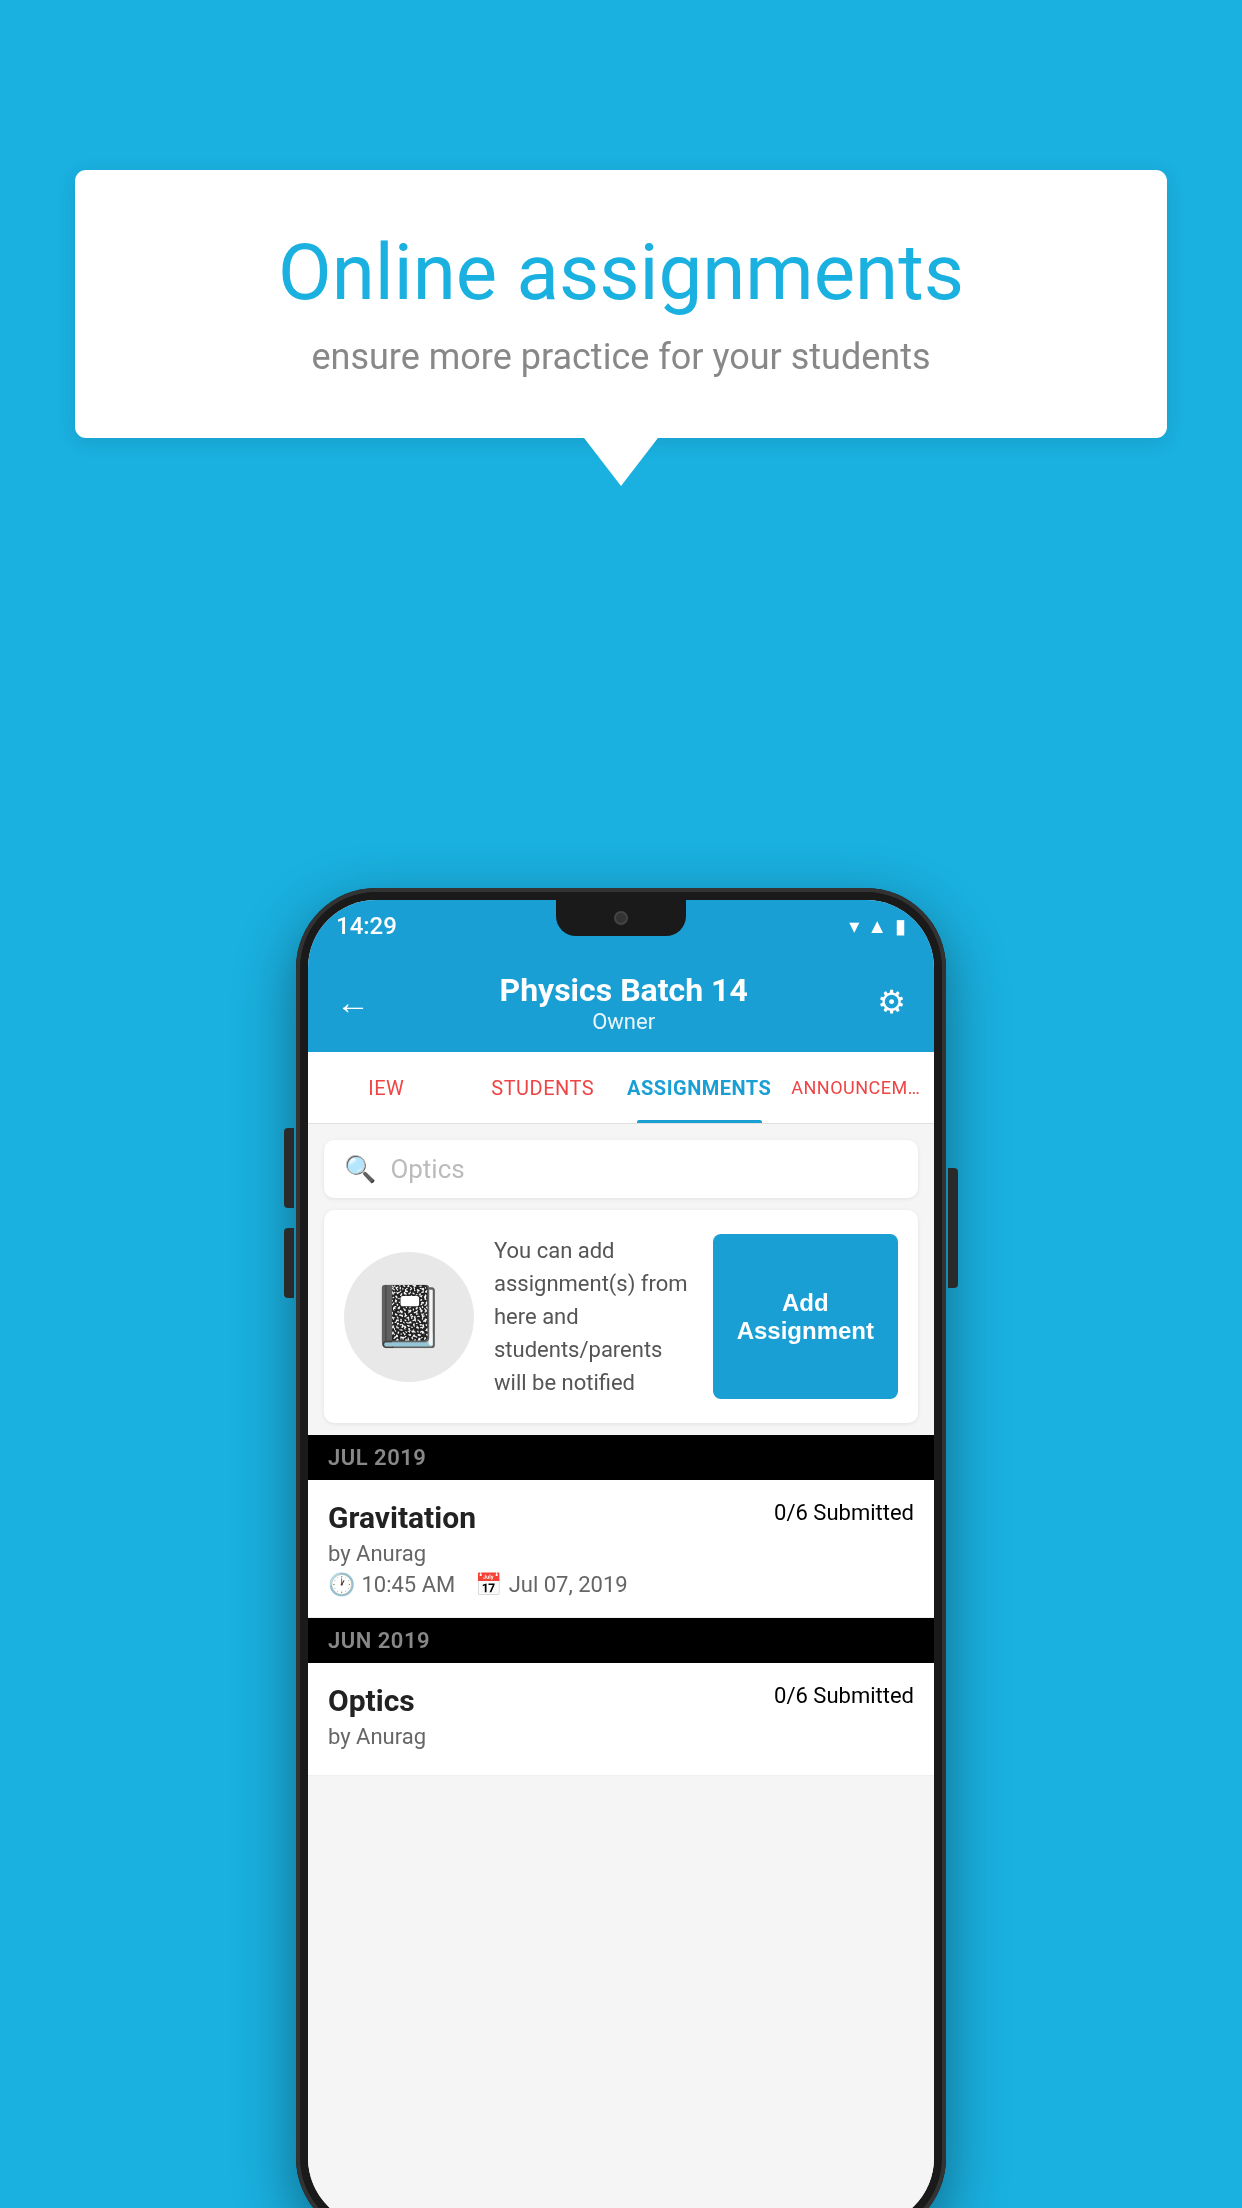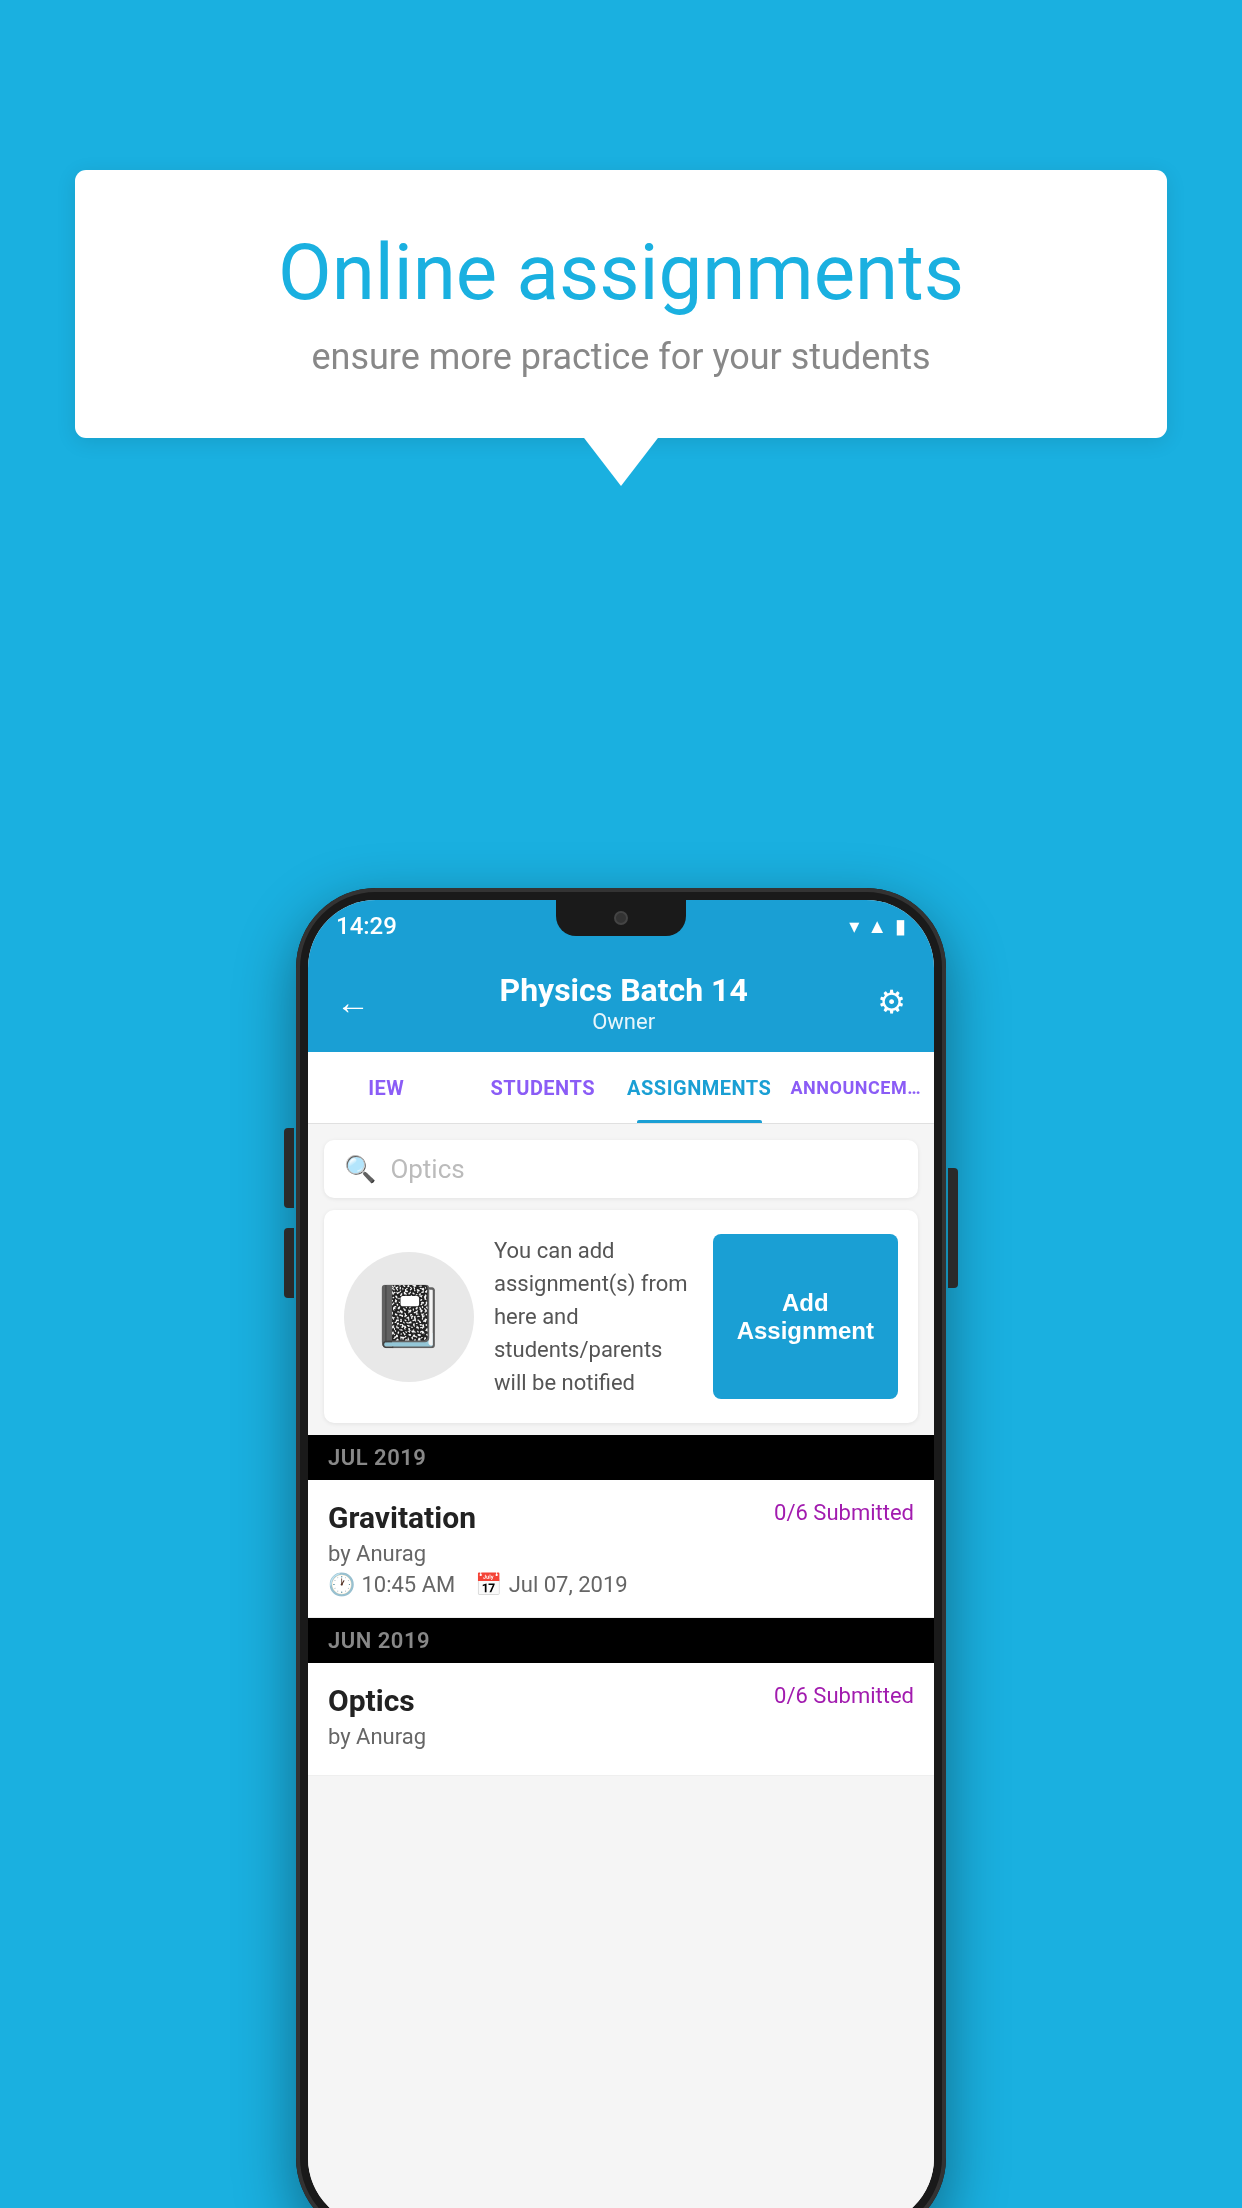--- a/index.html
+++ b/index.html
@@ -224,22 +224,22 @@
       border-bottom: 1px solid #e0e0e0;
     }
 
     .tab-item {
       flex: 1;
       height: 100%;
       display: flex;
       align-items: center;
       justify-content: center;
       font-size: 20px;
-      color: #8b5cf6;
-      font-weight: 700;
+      color: #ef4444;
+      font-weight: 400;
       letter-spacing: 0.5px;
       cursor: pointer;
       position: relative;
     }
 
     .tab-item.active {
       color: #1a9fd4;
       font-weight: 700;
     }
 
@@ -363,21 +363,21 @@
     }
 
     .assignment-name {
       font-size: 30px;
       font-weight: 700;
       color: #222;
     }
 
     .assignment-submitted {
       font-size: 22px;
-      color: #a21caf;
+      color: #000000;
     }
 
     .assignment-by {
       font-size: 22px;
       color: #666;
       margin-bottom: 6px;
     }
 
     .assignment-meta {
       display: flex;

